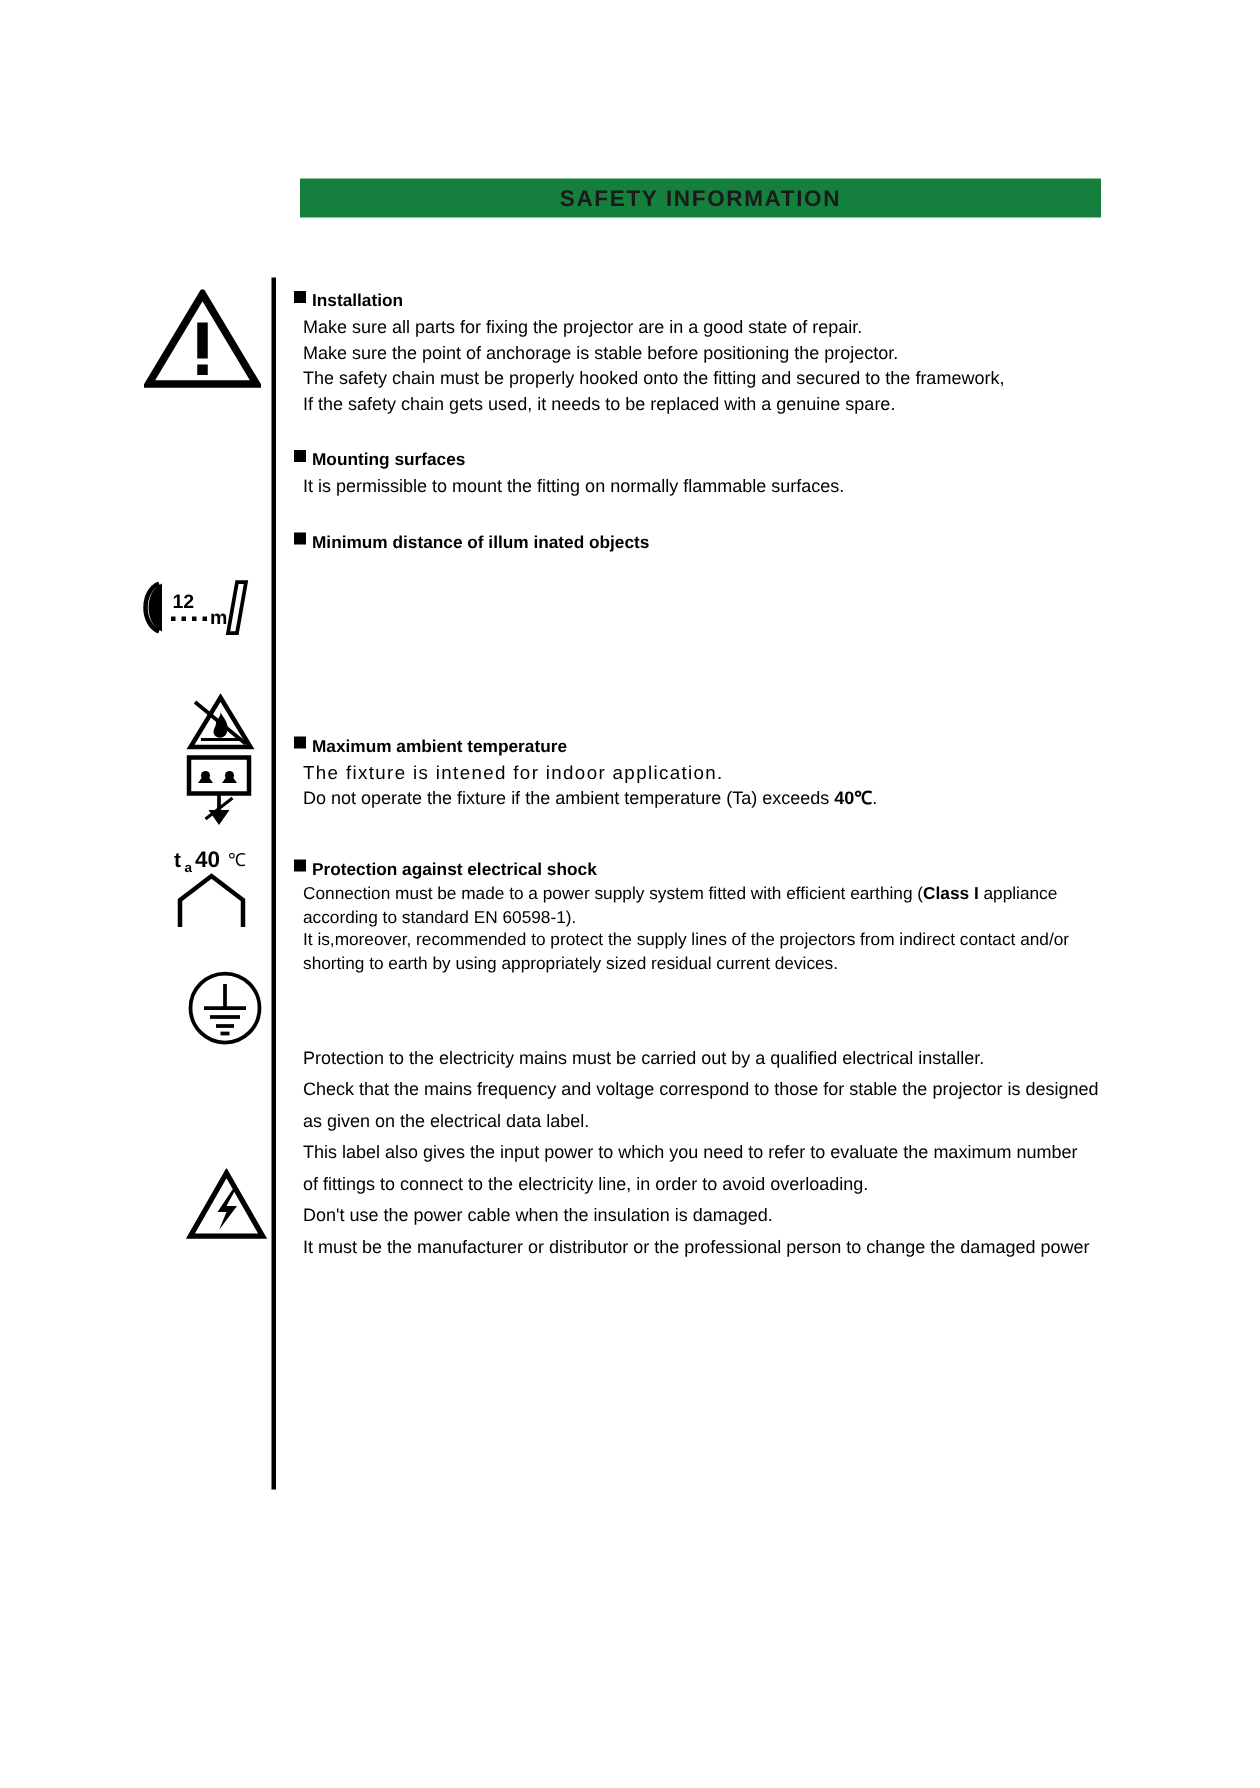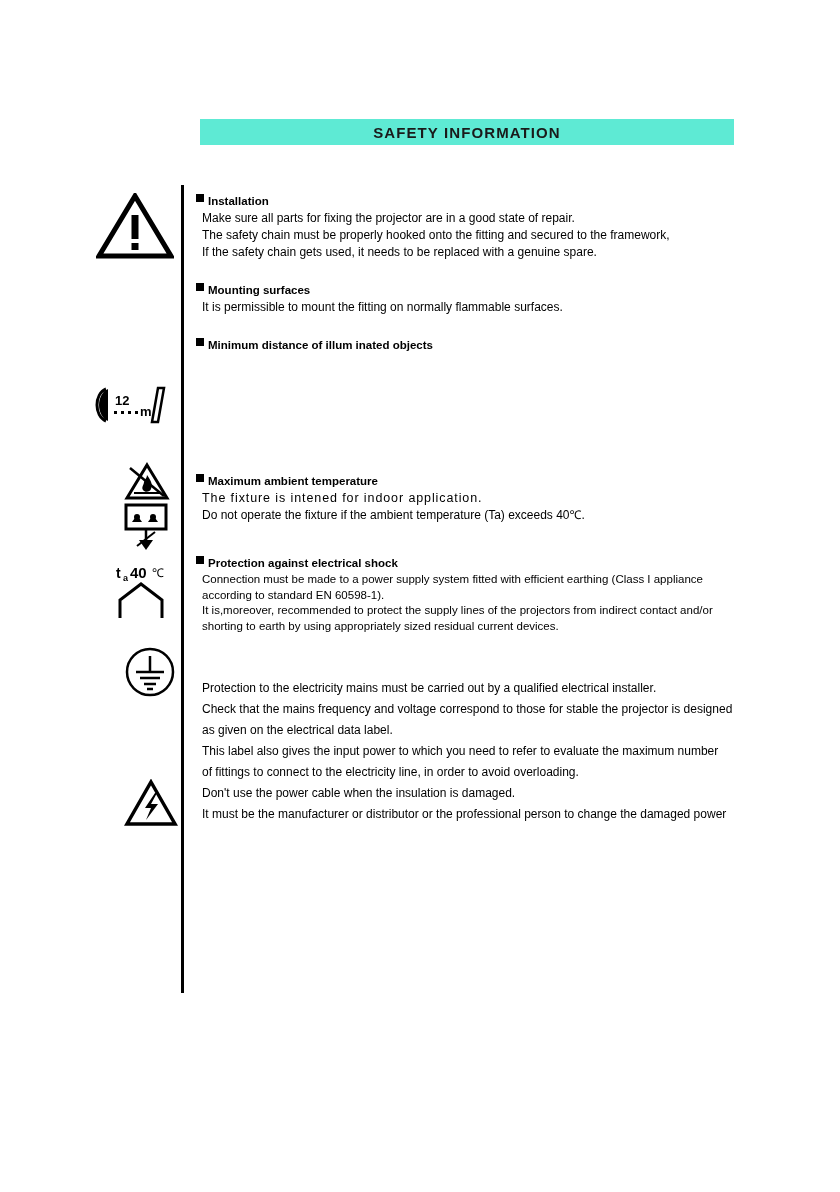--- a/index.html
+++ b/index.html
@@ -20,21 +20,21 @@
     inset: 0;
   }
 
   
   .banner {
     position: absolute;
     left: 200px;
     top: 119px;
     width: 534px;
     height: 26px;
-    background: #5eead4;
+    background: #15803d;
     display: flex;
     align-items: center;
     justify-content: center;
   }
   .banner-title {
     font-size: 15px;
     font-weight: bold;
     letter-spacing: 1.1px;
     color: #1a1a1a;
   }
@@ -84,21 +84,21 @@
     margin: 0;
   }
   .gap-m { height: 22px; }
   .gap-l { height: 32px; }
   .gap-xl { height: 120px; }
 
   .spaced {
     letter-spacing: 0.9px;
     font-size: 12.5px;
   }
-  b { font-weight: normal; }
+  b { font-weight: bold; }
 
   .narrow-body {
     font-size: 11.5px;
     line-height: 15.5px;
   }
   .wide-body {
     font-size: 12px;
     line-height: 21px;
   }
 
@@ -207,20 +207,21 @@
 
   <div class="content">
 
     <div class="section">
       <div class="sec-head">
         <span class="sq"></span>
         <span>Installation</span>
       </div>
       <div class="sec-body">
         <p>Make sure all parts for fixing the projector are in a good state of repair.</p>
+        <p>Make sure the point of anchorage is stable before positioning the projector.</p>
         <p>The safety chain must be properly hooked onto the fitting and secured to the framework,</p>
         <p>If the safety chain gets used, it needs to be replaced with a genuine spare.</p>
       </div>
     </div>
 
     <div class="gap-m"></div>
 
     <div class="section">
       <div class="sec-head">
         <span class="sq"></span>

